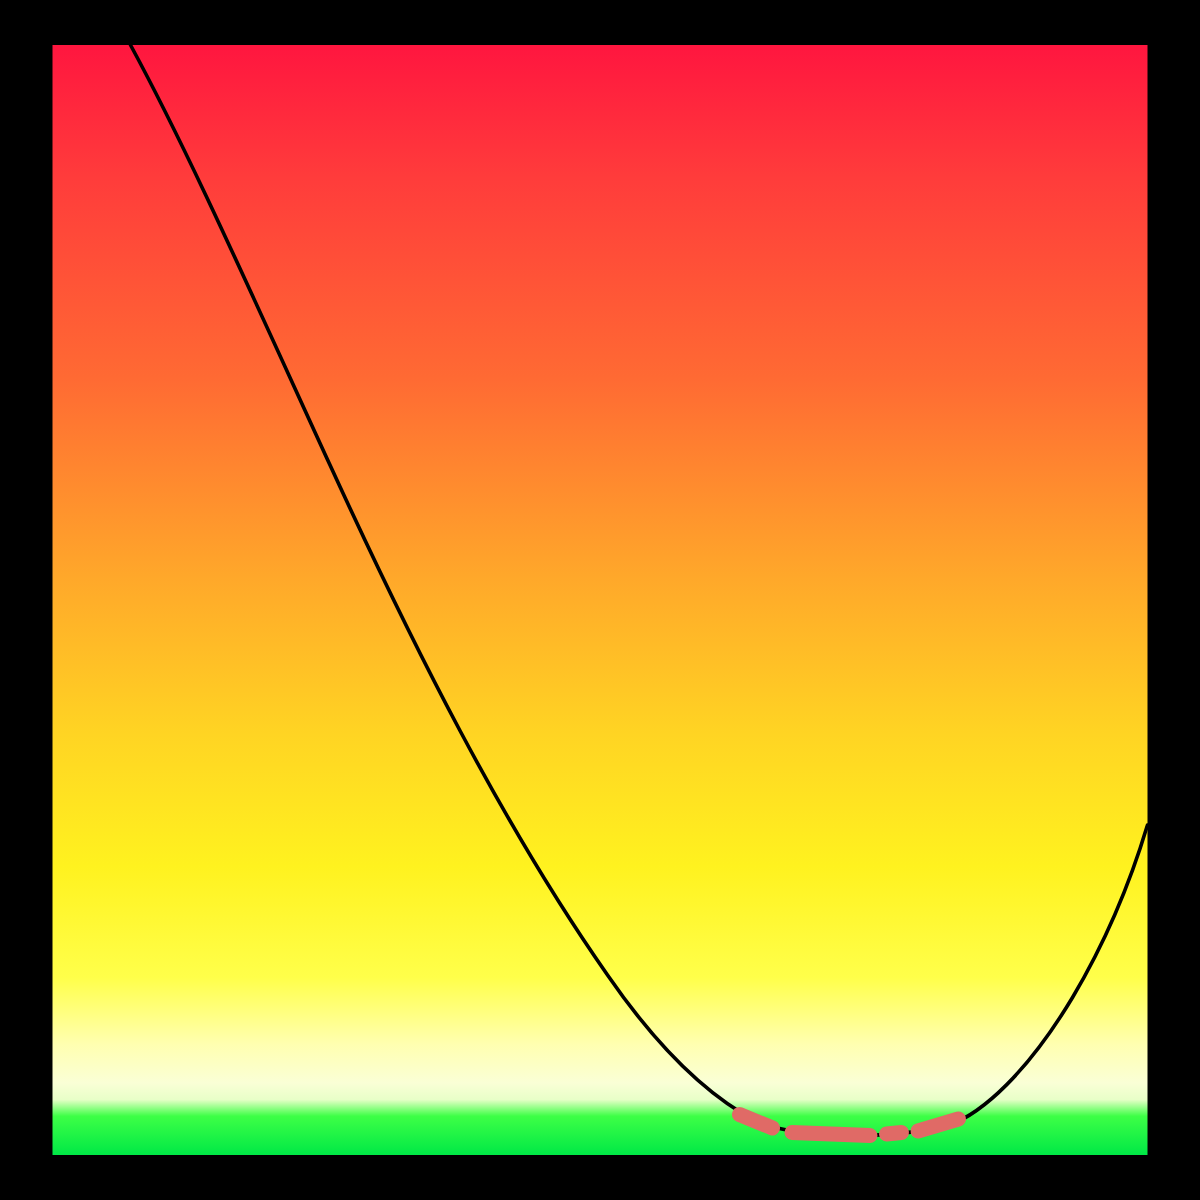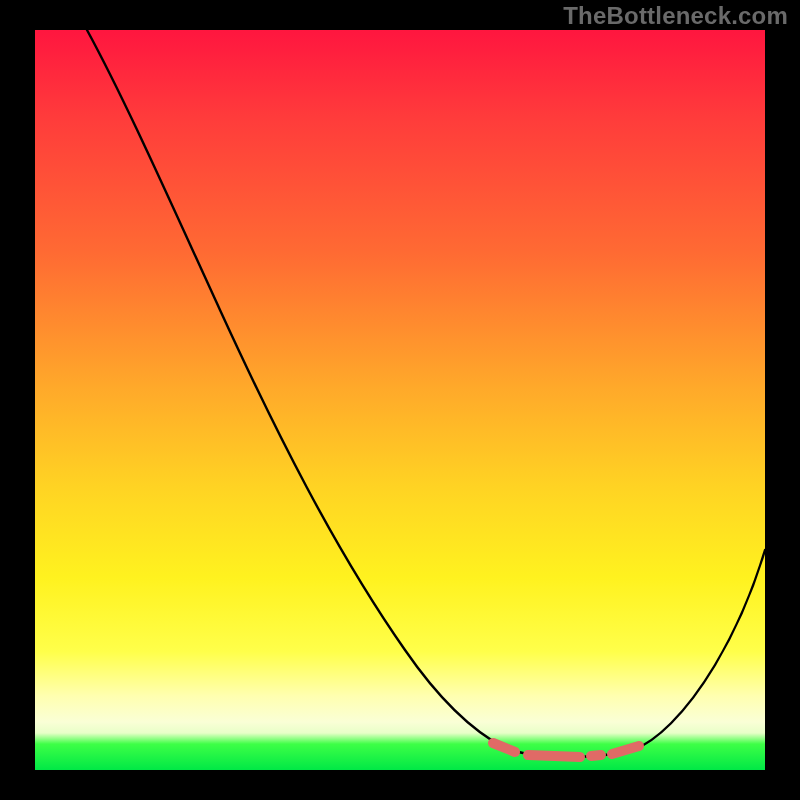--- a/index.html
+++ b/index.html
@@ -71,21 +71,20 @@
     stroke: #e06a66;
     stroke-width: 10;
     stroke-linecap: round;
   }
 </style>
 </head>
 <body>
 
 <div class="frame">
 
-  <div class="watermark">TheBottleneck.com</div>
 
   <div class="plot-area">
     <svg class="curve" viewBox="0 0 730 740" preserveAspectRatio="none">
 
       <path class="main-line" d="M 52 0
                C 90 70, 130 160, 185 280
                C 240 400, 300 520, 370 620
                C 410 678, 445 705, 470 718
                L 475 720
                M 598 720

